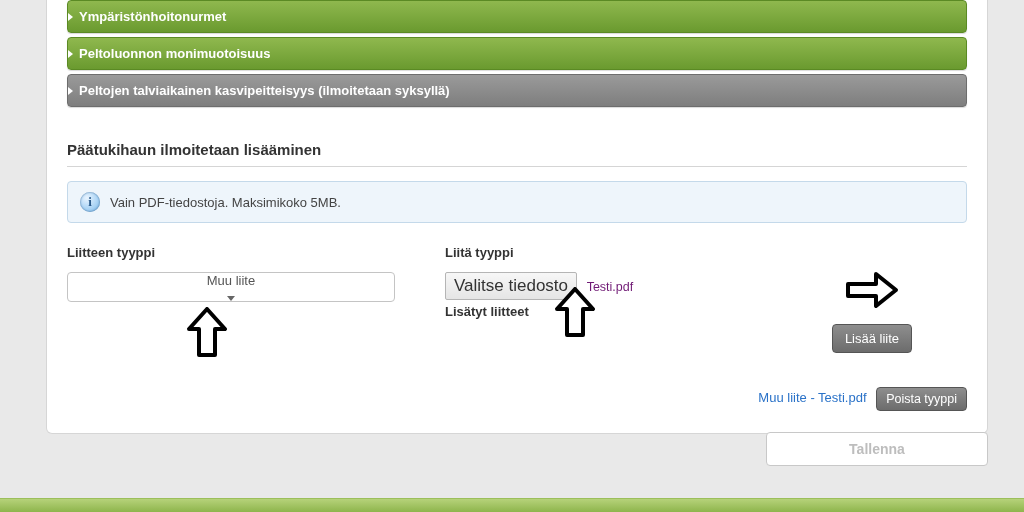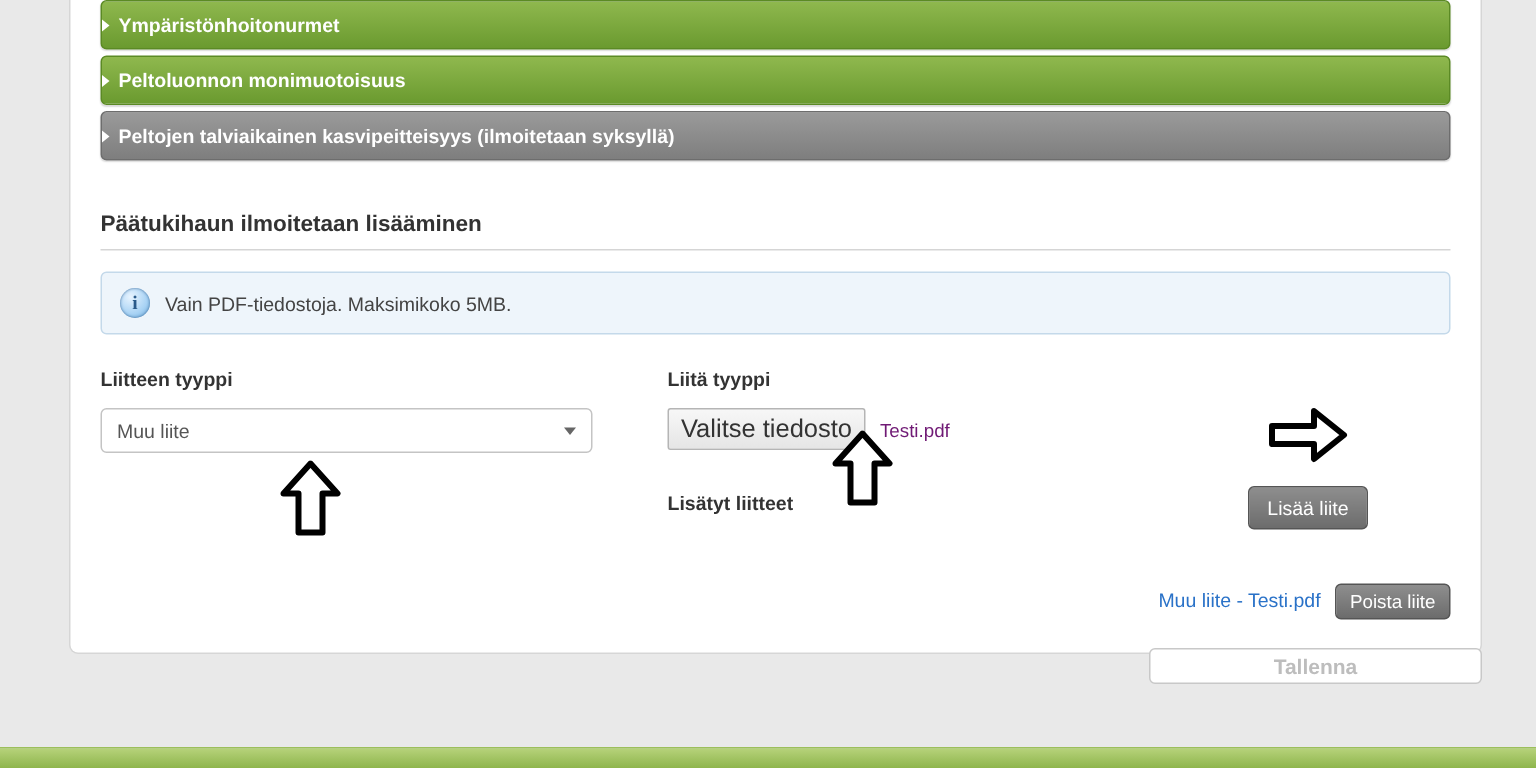--- a/index.html
+++ b/index.html
@@ -114,20 +114,21 @@
     border: 1px solid #c4c4c4;
     border-radius: 4px;
     background: #fff;
     padding: 0 10px;
     display: flex;
     align-items: center;
     justify-content: space-between;
     color: #555;
     cursor: pointer;
     font-size: 13px;
+    flex-direction: column;
   }
   .select-caret {
     width: 0; height: 0;
     border-left: 4px solid transparent;
     border-right: 4px solid transparent;
     border-top: 5px solid #666;
   }
   .btn-file {
     display: inline-block;
     background: linear-gradient(to bottom, #f7f7f7, #e5e5e5);
@@ -158,21 +159,21 @@
     text-align: right;
     margin-top: 34px;
     font-size: 13px;
   }
   .link { color: #2a72c8; }
   .save-btn {
     position: absolute;
     right: 36px;
     top: 432px;
     width: 222px;
-    height: 24px;
+    height: 34px;
     border: 1px solid #c8c8c8;
     border-radius: 4px;
     background: #fff;
     color: #bdbdbd;
     font-weight: bold;
     font-size: 14px;
     display: flex;
     align-items: center;
     justify-content: center;
     cursor: default;
@@ -243,37 +244,37 @@
       <div class="col-mid">
         <span class="field-label">Liitä tyyppi</span>
         <div>
           <span class="btn-file">Valitse tiedosto</span>
           <span class="file-name">Testi.pdf</span>
         </div>
 
         <svg class="arrow-up" style="left:108px; top:42px;" viewBox="0 0 44 52">
           <path d="M22 2 L40 22 L30 22 L30 48 L14 48 L14 22 L4 22 Z" fill="#fff" stroke="#000" stroke-width="4" stroke-linejoin="round"></path>
         </svg>
-        <div class="field-label" style="margin-top:28px;">Lisätyt liitteet</div>
+        <div class="field-label" style="margin-top:4px;">Lisätyt liitteet</div>
       </div>
 
       <div class="col-right">
         <div style="height:25px;"></div>
         <div style="position:relative; display:flex; justify-content:flex-end; align-items:center; gap:14px;flex-direction:column;">
           <svg class="arrow-right" style="position:static;" viewBox="0 0 56 40">
             <path d="M4 14 L32 14 L32 4 L52 20 L32 36 L32 26 L4 26 Z" fill="#fff" stroke="#000" stroke-width="4" stroke-linejoin="round"></path>
           </svg>
           <span class="btn-gray">Lisää liite</span>
         </div>
       </div>
     </div>
 
     <div class="added-row">
       <span class="link">Muu liite - Testi.pdf</span>
-      <span class="btn-gray btn-gray-sm" style="margin-left:6px;">Poista liite</span>
+      <span class="btn-gray btn-gray-sm" style="margin-left:6px;">Poista tyyppi</span>
     </div>
 
   </div>
 
   <div class="save-btn">Tallenna</div>
 
   <div class="footer-band"></div>
 
 </div>
 

